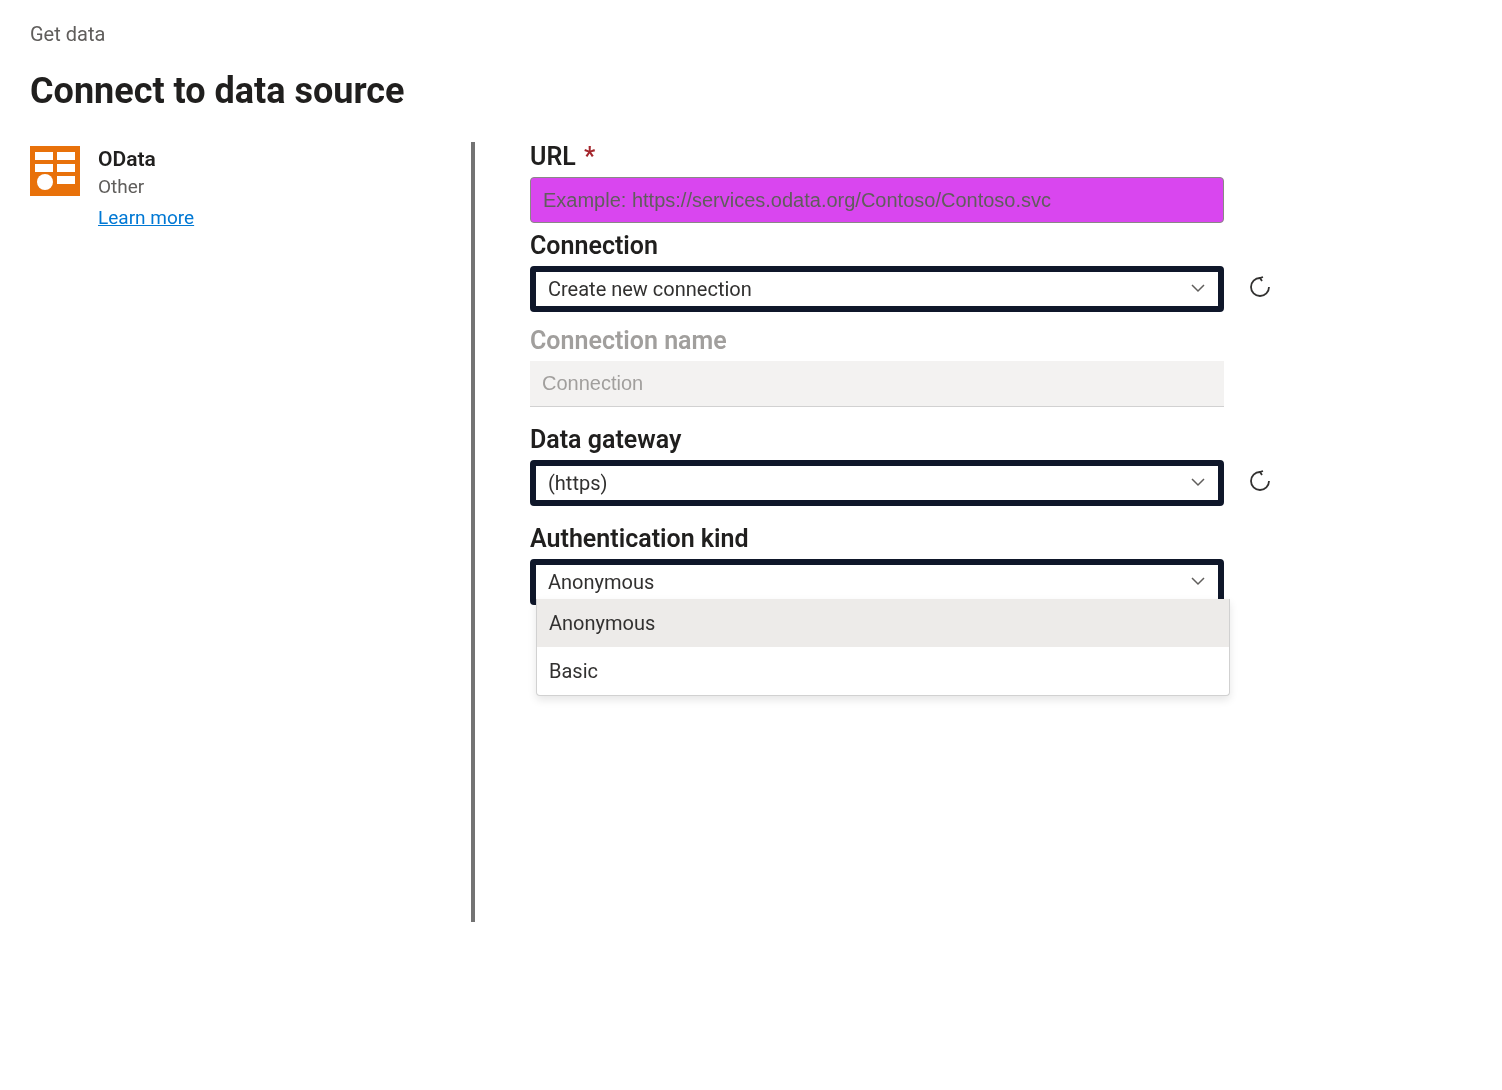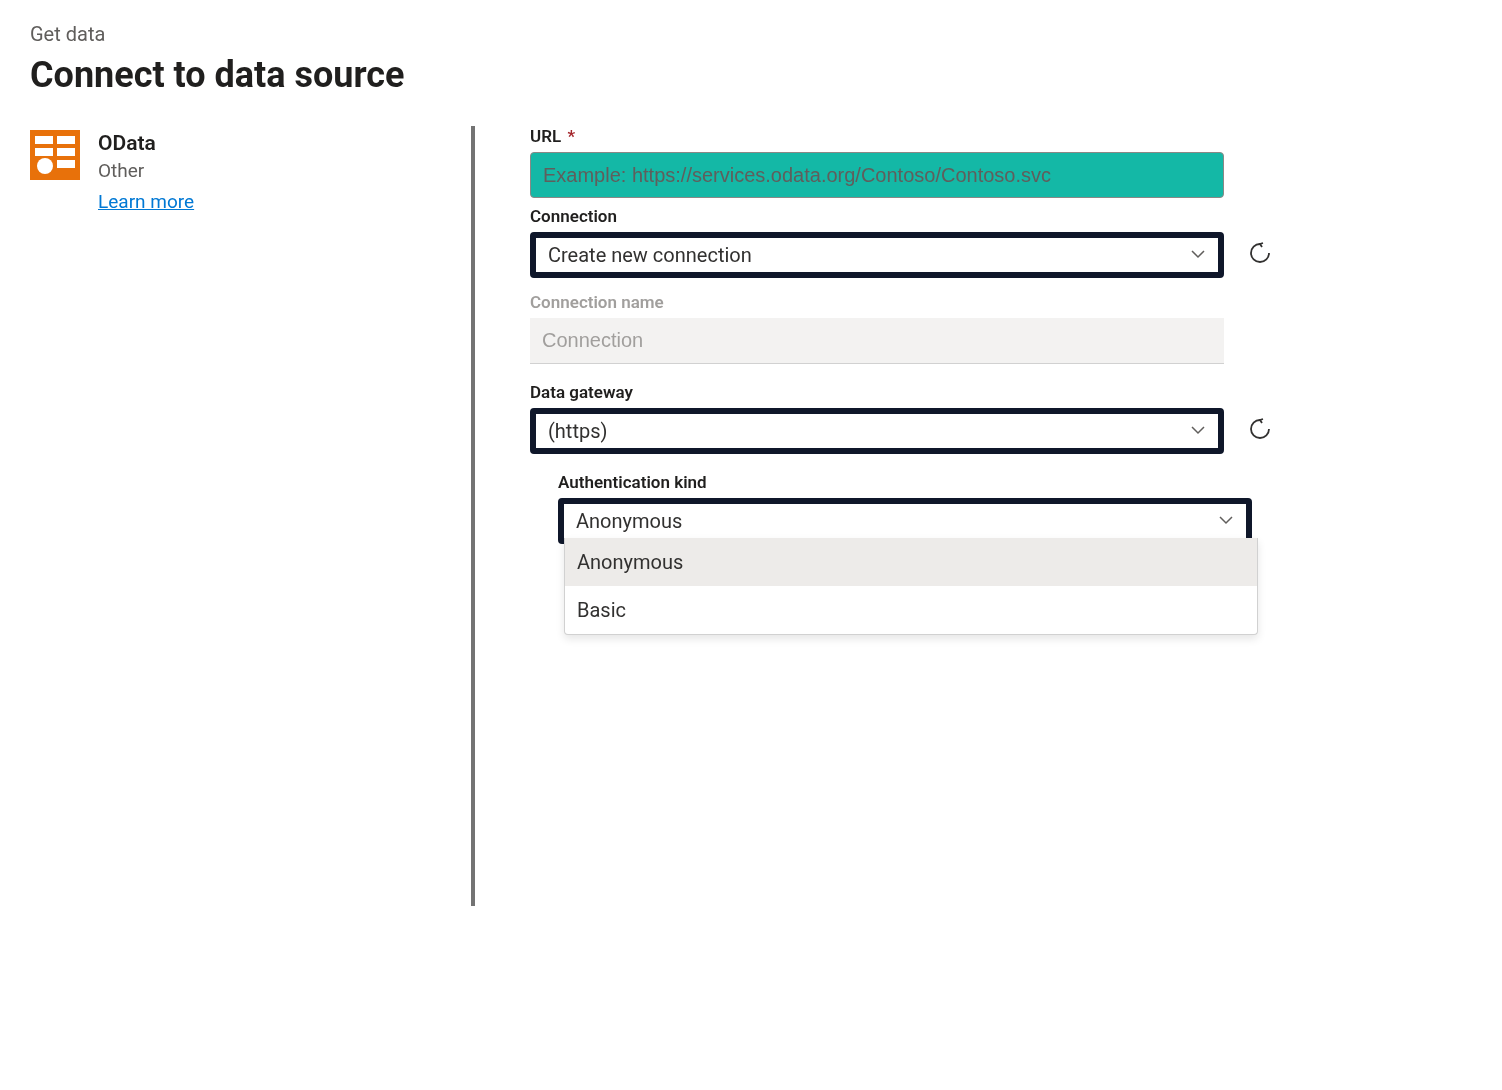--- a/index.html
+++ b/index.html
@@ -11,21 +11,21 @@
       font-family: "Segoe UI", -apple-system, BlinkMacSystemFont, Roboto, sans-serif;
       background: #ffffff;
       color: #323130;
       padding: 22px 30px;
       width: 1502px;
     }
     .breadcrumb {
       font-size: 20px;
       color: #605e5c;
       font-weight: 400;
-      margin-bottom: 8px;
+      margin-bottom: 24px;
     }
     .page-title {
       font-size: 36px;
       font-weight: 700;
       color: #201f1e;
       margin-bottom: 30px;
     }
     .container {
       display: flex;
     }
@@ -76,42 +76,42 @@
       margin-bottom: 18px;
     }
     .section-title.second {
       margin-top: 40px;
       margin-bottom: 14px;
     }
     .field {
       margin-bottom: 8px;
     }
     .field-label {
-      font-size: 17px;
+      font-size: 25px;
       font-weight: 600;
       color: #201f1e;
       margin-bottom: 6px;
       display: block;
     }
     .field-label.disabled {
       color: #a19f9d;
     }
     .required {
       color: #a4262c;
       margin-left: 2px;
     }
     .text-input {
       width: 694px;
       height: 46px;
       border: 1px solid #8a8886;
       border-radius: 4px;
       padding: 0 12px;
       font-size: 20px;
       color: #323130;
-      background: #14b8a6;
+      background: #d946ef;
     }
     .text-input::placeholder {
       color: #605e5c;
     }
     .text-input.disabled {
       background: #f3f2f1;
       border: none;
       border-bottom: 1px solid #d1d1d1;
       border-radius: 0;
       color: #a19f9d;
@@ -258,21 +258,21 @@
           <span>
             <svg width="24" height="24" viewBox="0 0 24 24">
                 <path d="M12 3 A9 9 0 1 0 21 12" stroke="#323130" stroke-width="1.8" fill="none"></path>
                 <path d="M15 2 L12 3 L14 6" stroke="#323130" stroke-width="1.8" fill="none"></path>
               </svg>
           </span>
         </div>
       </div>
     </div>
 
-    <div class="field auth-wrap" style="margin-top:18px;margin-left:28px;">
+    <div class="field auth-wrap" style="margin-top:18px;">
       <label class="field-label">Authentication kind</label>
       <div class="select-box">
         <span>Anonymous</span>
         <span>
           <svg class="chevron-icon" viewBox="0 0 16 16">
               <path d="M2 5 L8 11 L14 5" stroke="#605e5c" stroke-width="1.5" fill="none"></path>
             </svg>
         </span>
         <div class="dropdown-list">
           <div class="dropdown-item selected">Anonymous</div>

